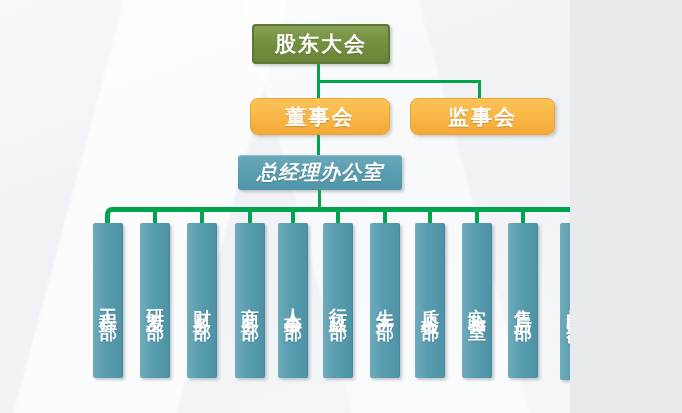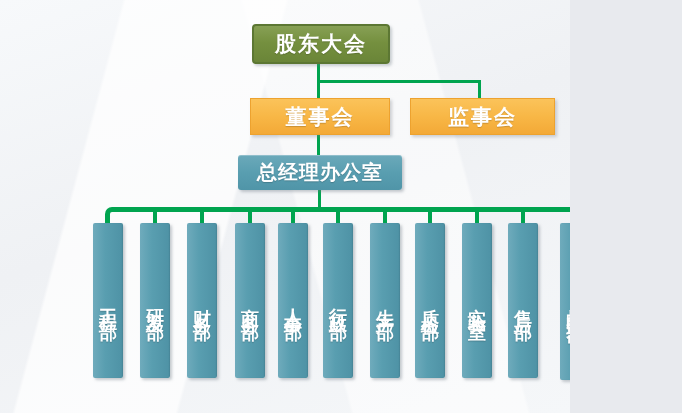--- a/index.html
+++ b/index.html
@@ -32,32 +32,33 @@
     background: linear-gradient(180deg, #87a055 0%, #75903f 45%, #6a8538 100%);
     border: 2px solid #5c7733;
     border-radius: 4px;
     font-size: 21px; letter-spacing: 2px;
     box-shadow: 2px 2px 3px rgba(110,120,130,0.35);
   }
   .lvl2 {
     top: 98px; height: 37px;
     background: linear-gradient(180deg, #fbc35a 0%, #f8b746 50%, #f3a937 100%);
     border: 1px solid #eda22f;
-    border-radius: 0;
+    border-radius: 8px;
     font-size: 21px; letter-spacing: 2px;
     box-shadow: 2px 2px 3px rgba(120,125,135,0.35);
   }
   .board { left: 250px; width: 140px; }
   .supervisory { left: 410px; width: 145px; text-align: center; }
   .lvl3 {
     left: 238px; top: 155px; width: 164px; height: 35px;
     background: linear-gradient(180deg, #6ba9ba 0%, #599eb0 50%, #5095a8 100%);
     border-radius: 3px;
     font-size: 20px; letter-spacing: 1px;
     box-shadow: 2px 2px 3px rgba(115,125,135,0.4), inset 0 1px 0 rgba(255,255,255,0.25);
+    font-style: italic;
   }
   .dept {
     top: 223px; width: 30px; height: 155px;
     background: linear-gradient(90deg, #6fabbc 0%, #599eb0 40%, #4e92a5 100%);
     border-radius: 2px;
     writing-mode: vertical-rl;
     text-orientation: upright;
     font-size: 18px;
     letter-spacing: 7px;
     padding-top: 7px;

